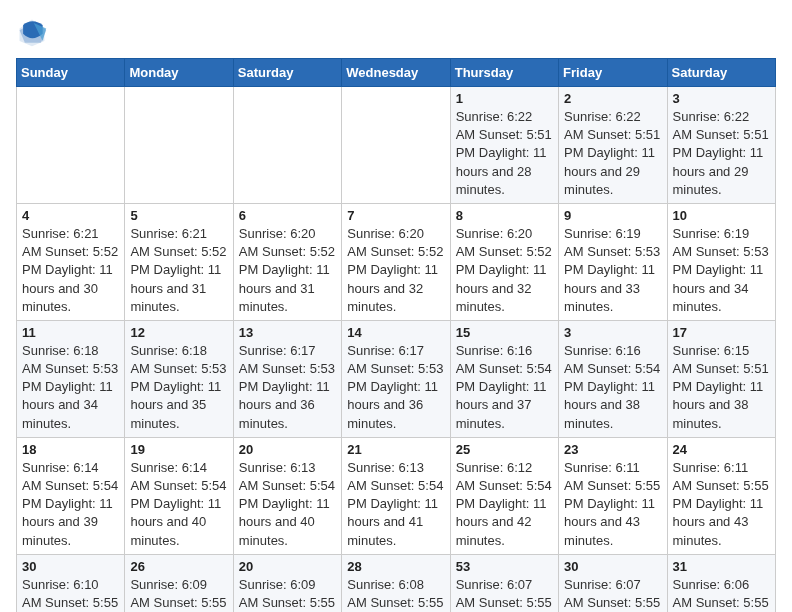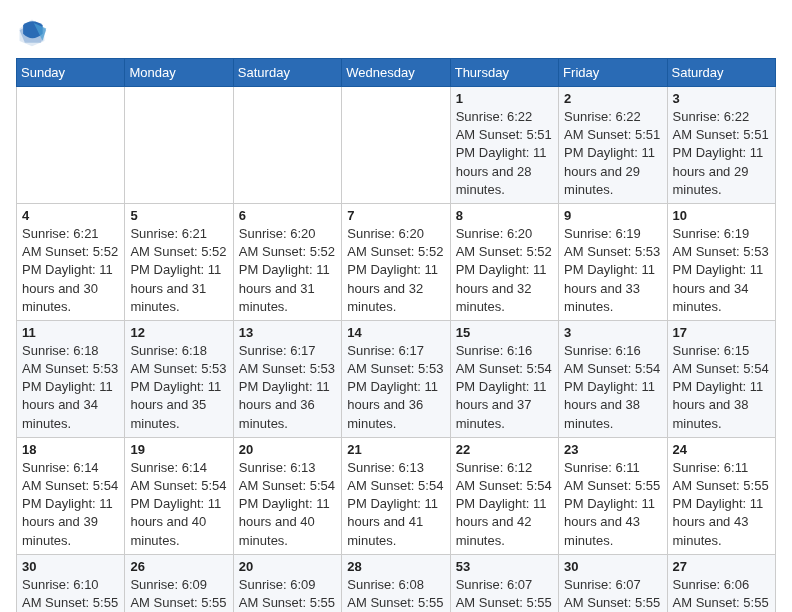--- a/index.html
+++ b/index.html
@@ -48,21 +48,21 @@
     }
     table {
       width: 100%;
       border-collapse: collapse;
       table-layout: fixed;
     }
     thead th {
       background-color: #2a6bb5;
       color: #fff;
       font-size: 13px;
-      font-weight: normal;
+      font-weight: bold;
       padding: 6px 4px;
       text-align: left;
       border: 1px solid #1a5aa0;
     }
     tbody td {
       border: 1px solid #ccc;
       vertical-align: top;
       padding: 4px 5px;
       font-size: 10.5px;
       color: #222;
@@ -238,21 +238,21 @@
         <td>
           <span class="day-num">3</span>
           <div class="cell-info">Sunrise: 6:16 AM
 Sunset: 5:54 PM
 Daylight: 11 hours
 and 38 minutes.</div>
         </td>
         <td>
           <span class="day-num">17</span>
           <div class="cell-info">Sunrise: 6:15 AM
-Sunset: 5:54 PM
+Sunset: 5:51 PM
 Daylight: 11 hours
 and 38 minutes.</div>
         </td>
       </tr>
       <tr>
         <td>
           <span class="day-num">18</span>
           <div class="cell-info">Sunrise: 6:14 AM
 Sunset: 5:54 PM
 Daylight: 11 hours
@@ -273,21 +273,21 @@
 and 40 minutes.</div>
         </td>
         <td>
           <span class="day-num">21</span>
           <div class="cell-info">Sunrise: 6:13 AM
 Sunset: 5:54 PM
 Daylight: 11 hours
 and 41 minutes.</div>
         </td>
         <td>
-          <span class="day-num">22</span>
+          <span class="day-num">25</span>
           <div class="cell-info">Sunrise: 6:12 AM
 Sunset: 5:54 PM
 Daylight: 11 hours
 and 42 minutes.</div>
         </td>
         <td>
           <span class="day-num">23</span>
           <div class="cell-info">Sunrise: 6:11 AM
 Sunset: 5:55 PM
 Daylight: 11 hours
@@ -338,21 +338,21 @@
 and 47 minutes.</div>
         </td>
         <td>
           <span class="day-num">30</span>
           <div class="cell-info">Sunrise: 6:07 AM
 Sunset: 5:55 PM
 Daylight: 11 hours
 and 48 minutes.</div>
         </td>
         <td>
-          <span class="day-num">27</span>
+          <span class="day-num">31</span>
           <div class="cell-info">Sunrise: 6:06 AM
 Sunset: 5:55 PM
 Daylight: 11 hours
 and 49 minutes.</div>
         </td>
       </tr>
     </tbody>
 </table>
 
 </body></html>

